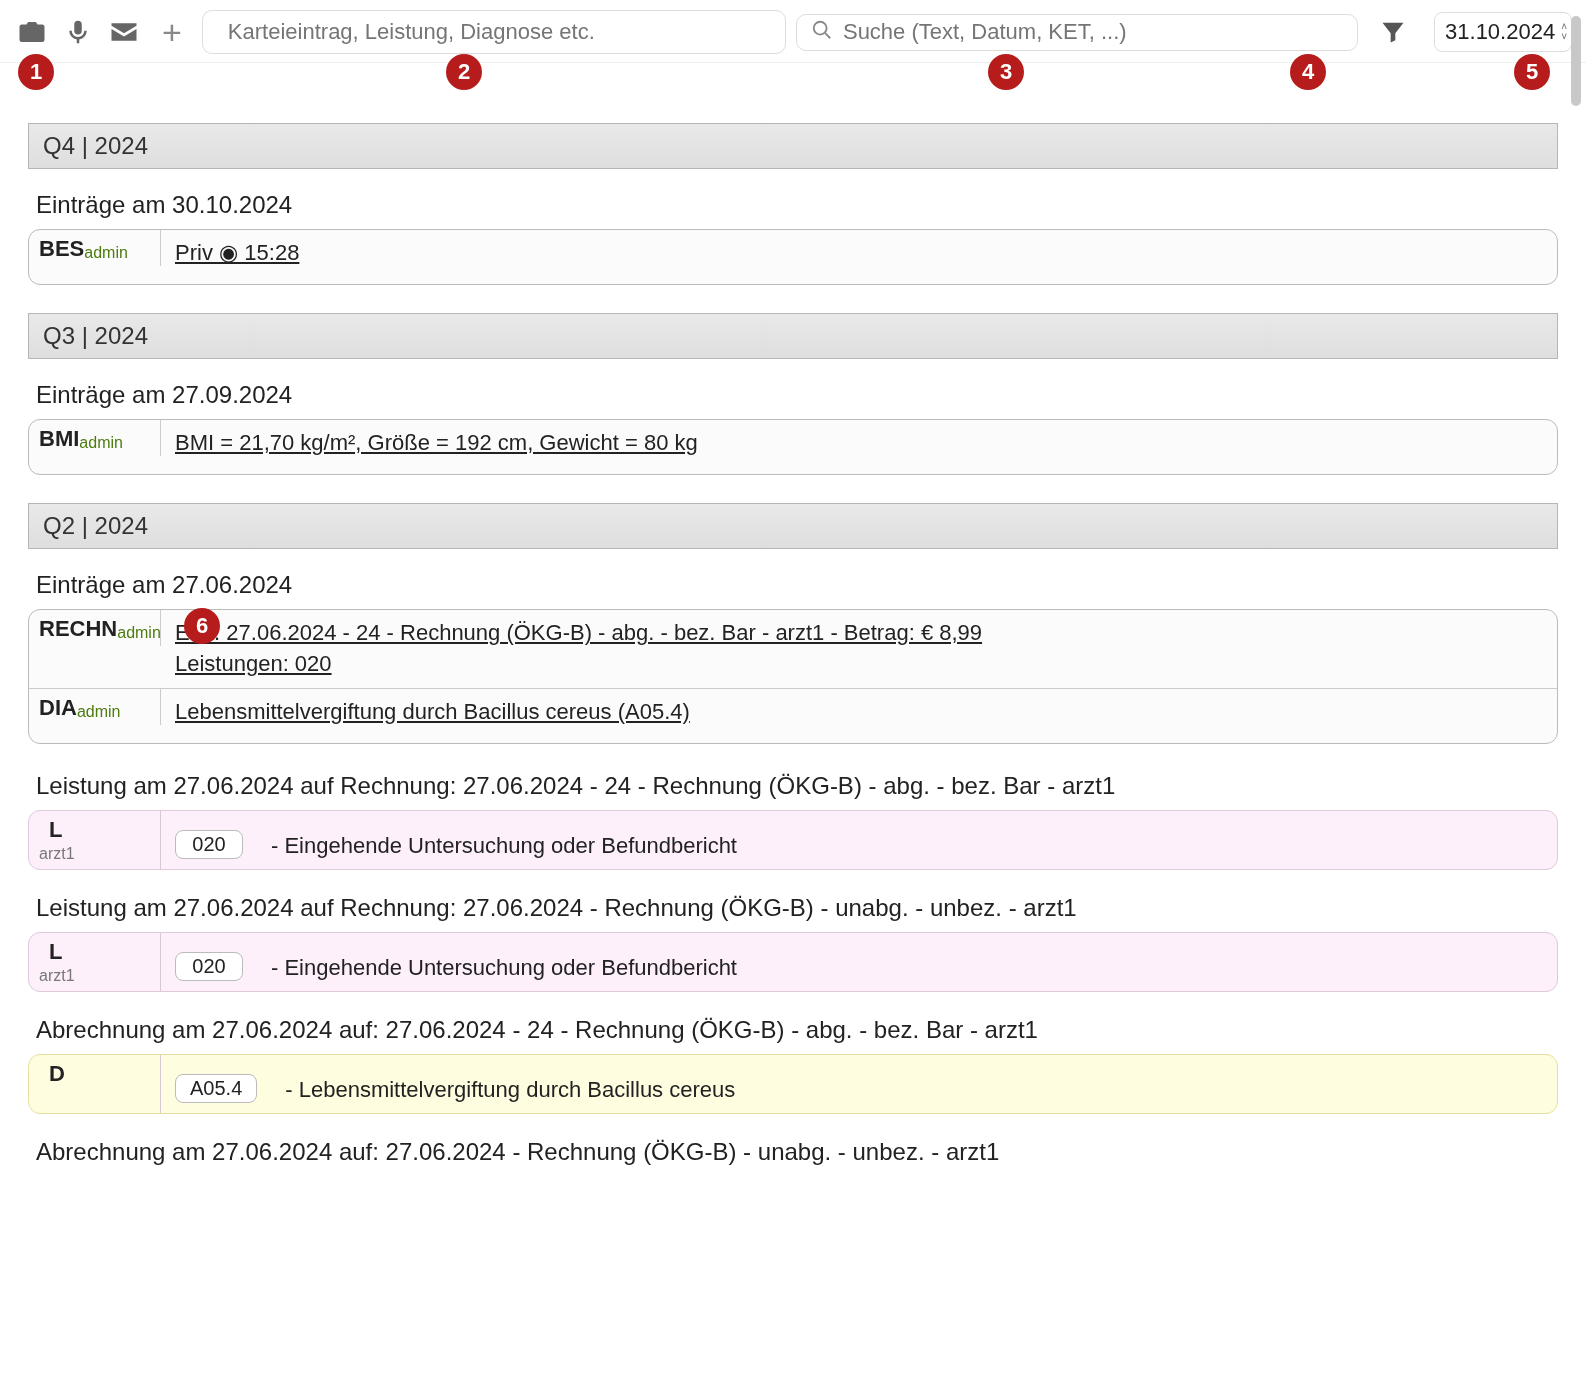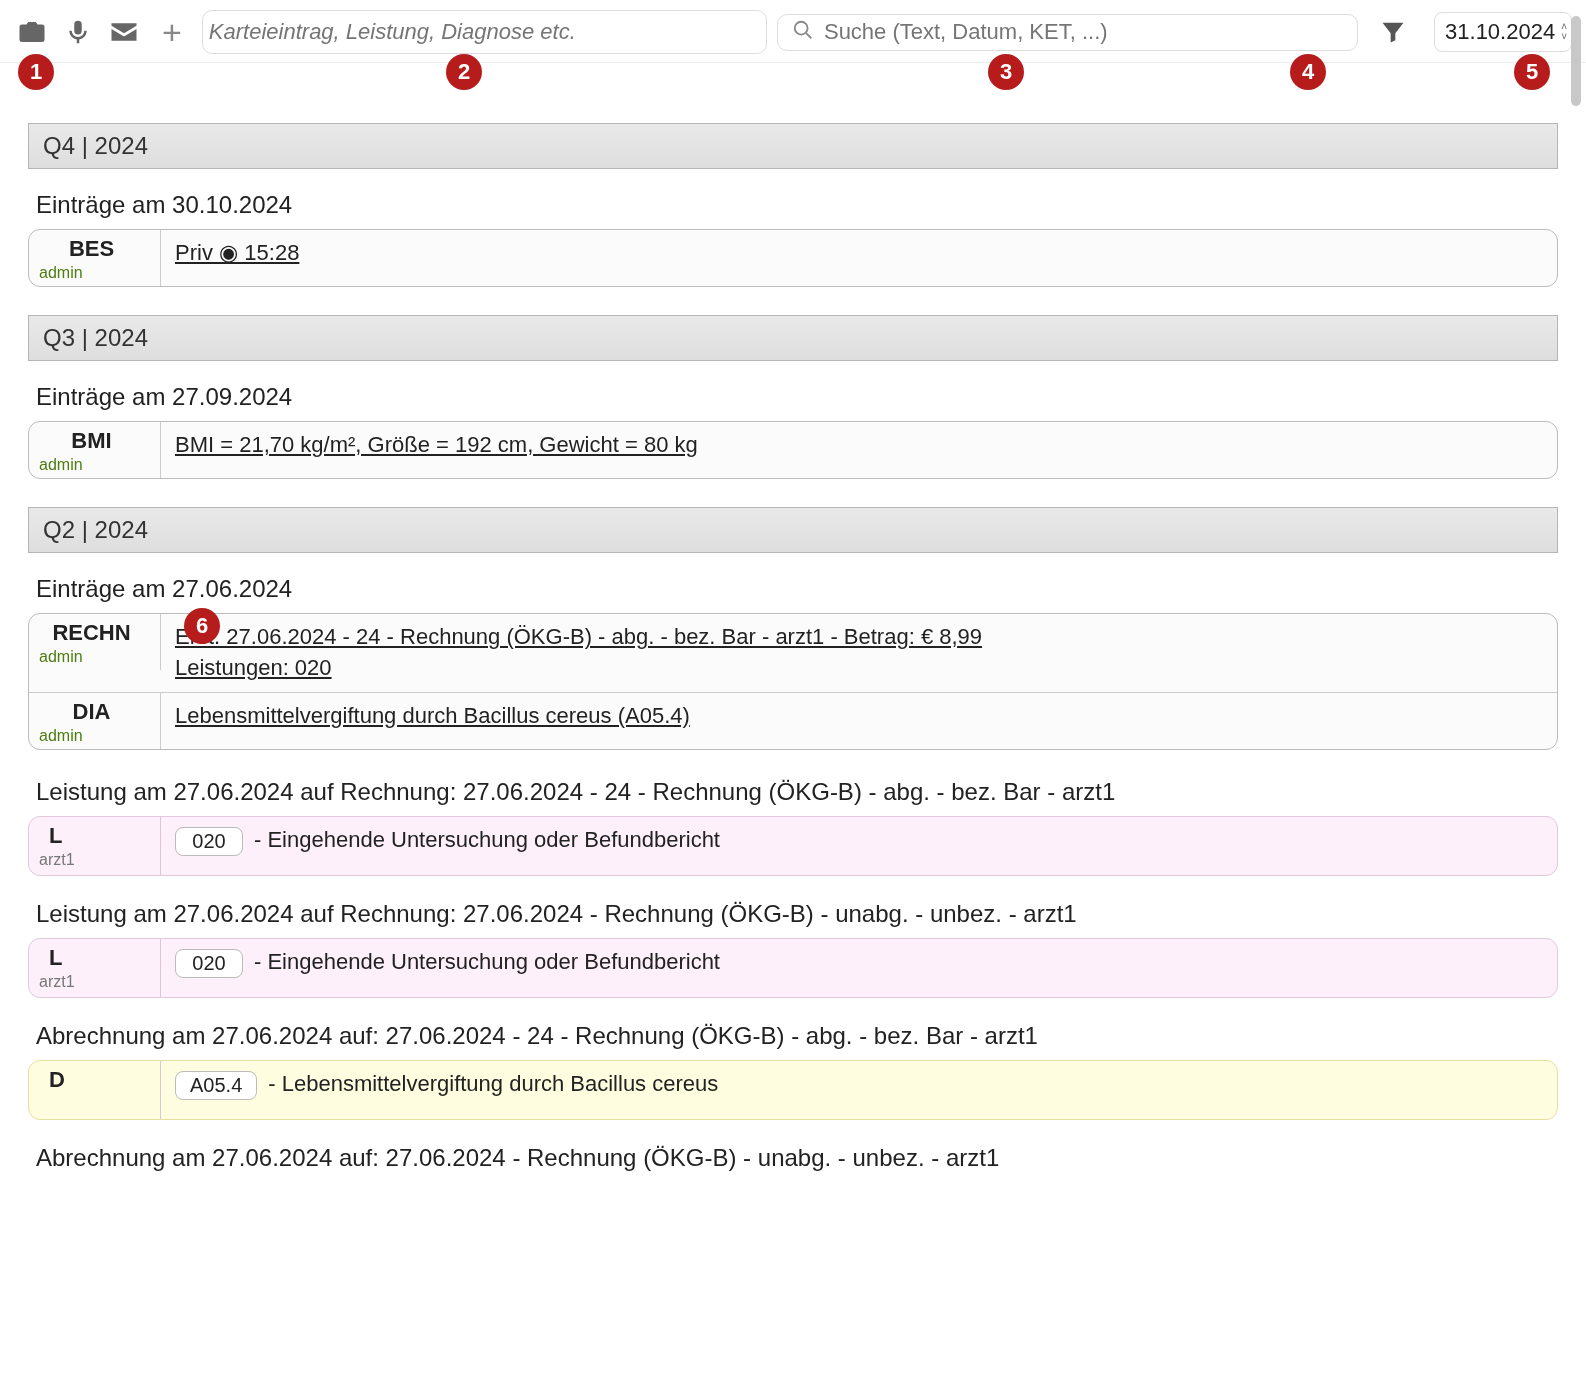--- a/index.html
+++ b/index.html
@@ -28,27 +28,26 @@
       display: flex;
       align-items: center;
       justify-content: center;
       cursor: pointer;
       color: #666;
     }
     .icon-btn svg { width: 30px; height: 30px; fill: #666; }
     .plus-btn { font-size: 34px; color: #888; padding: 0 10px; cursor: pointer; font-weight: 300; }
     .input-field {
       flex: 1;
-      padding: 8px 6px;
+      padding: 8px 25px;
       border: 1px solid #ddd;
       border-radius: 10px;
       font-size: 22px;
       color: #a16207;
       background: #fff;
-      font-style: italic;
     }
     .search-input-wrap {
       flex: 1;
       position: relative;
       display: flex;
       align-items: center;
       border: 1px solid #ddd;
       border-radius: 10px;
       background: #fff;
       padding: 4px 14px;
@@ -134,21 +133,22 @@
       border-bottom: 1px solid #ccc;
       min-height: 54px;
     }
     .entry-row:last-child { border-bottom: none; }
     .entry-left {
       width: 132px;
       min-width: 132px;
       border-right: 1px solid #ccc;
       padding: 6px 16px 4px 10px;
       display: flex;
-      flex-direction: column;
+      flex-direction: row;
+      align-items: flex-end;
     }
     .entry-type { font-weight: 700; font-size: 22px; text-align: center; }
     .entry-user { font-size: 16px; color: #4d7c0f; margin-top: 2px; }
     .entry-body {
       flex: 1;
       padding: 8px 14px;
       font-size: 22px;
       color: #222;
       line-height: 1.4;
       text-decoration: underline;
@@ -180,22 +180,22 @@
       flex-direction: column;
     }
     .color-left .etype { font-weight: 700; font-size: 22px; text-align: left; padding-left: 10px; }
     .color-left .euser { font-size: 16px; color: #777; margin-top: 2px; }
     .color-body {
       flex: 1;
       padding: 10px 14px;
       font-size: 22px;
       color: #222;
       display: flex;
-      align-items: flex-start;
-      gap: 11px;
+      align-items: flex-end;
+      gap: 28px;
     }
     .code-pill {
       display: inline-block;
       border: 1px solid #bbb;
       border-radius: 8px;
       padding: 2px 14px;
       font-size: 20px;
       background: #fff;
       min-width: 68px;
       text-align: center;

